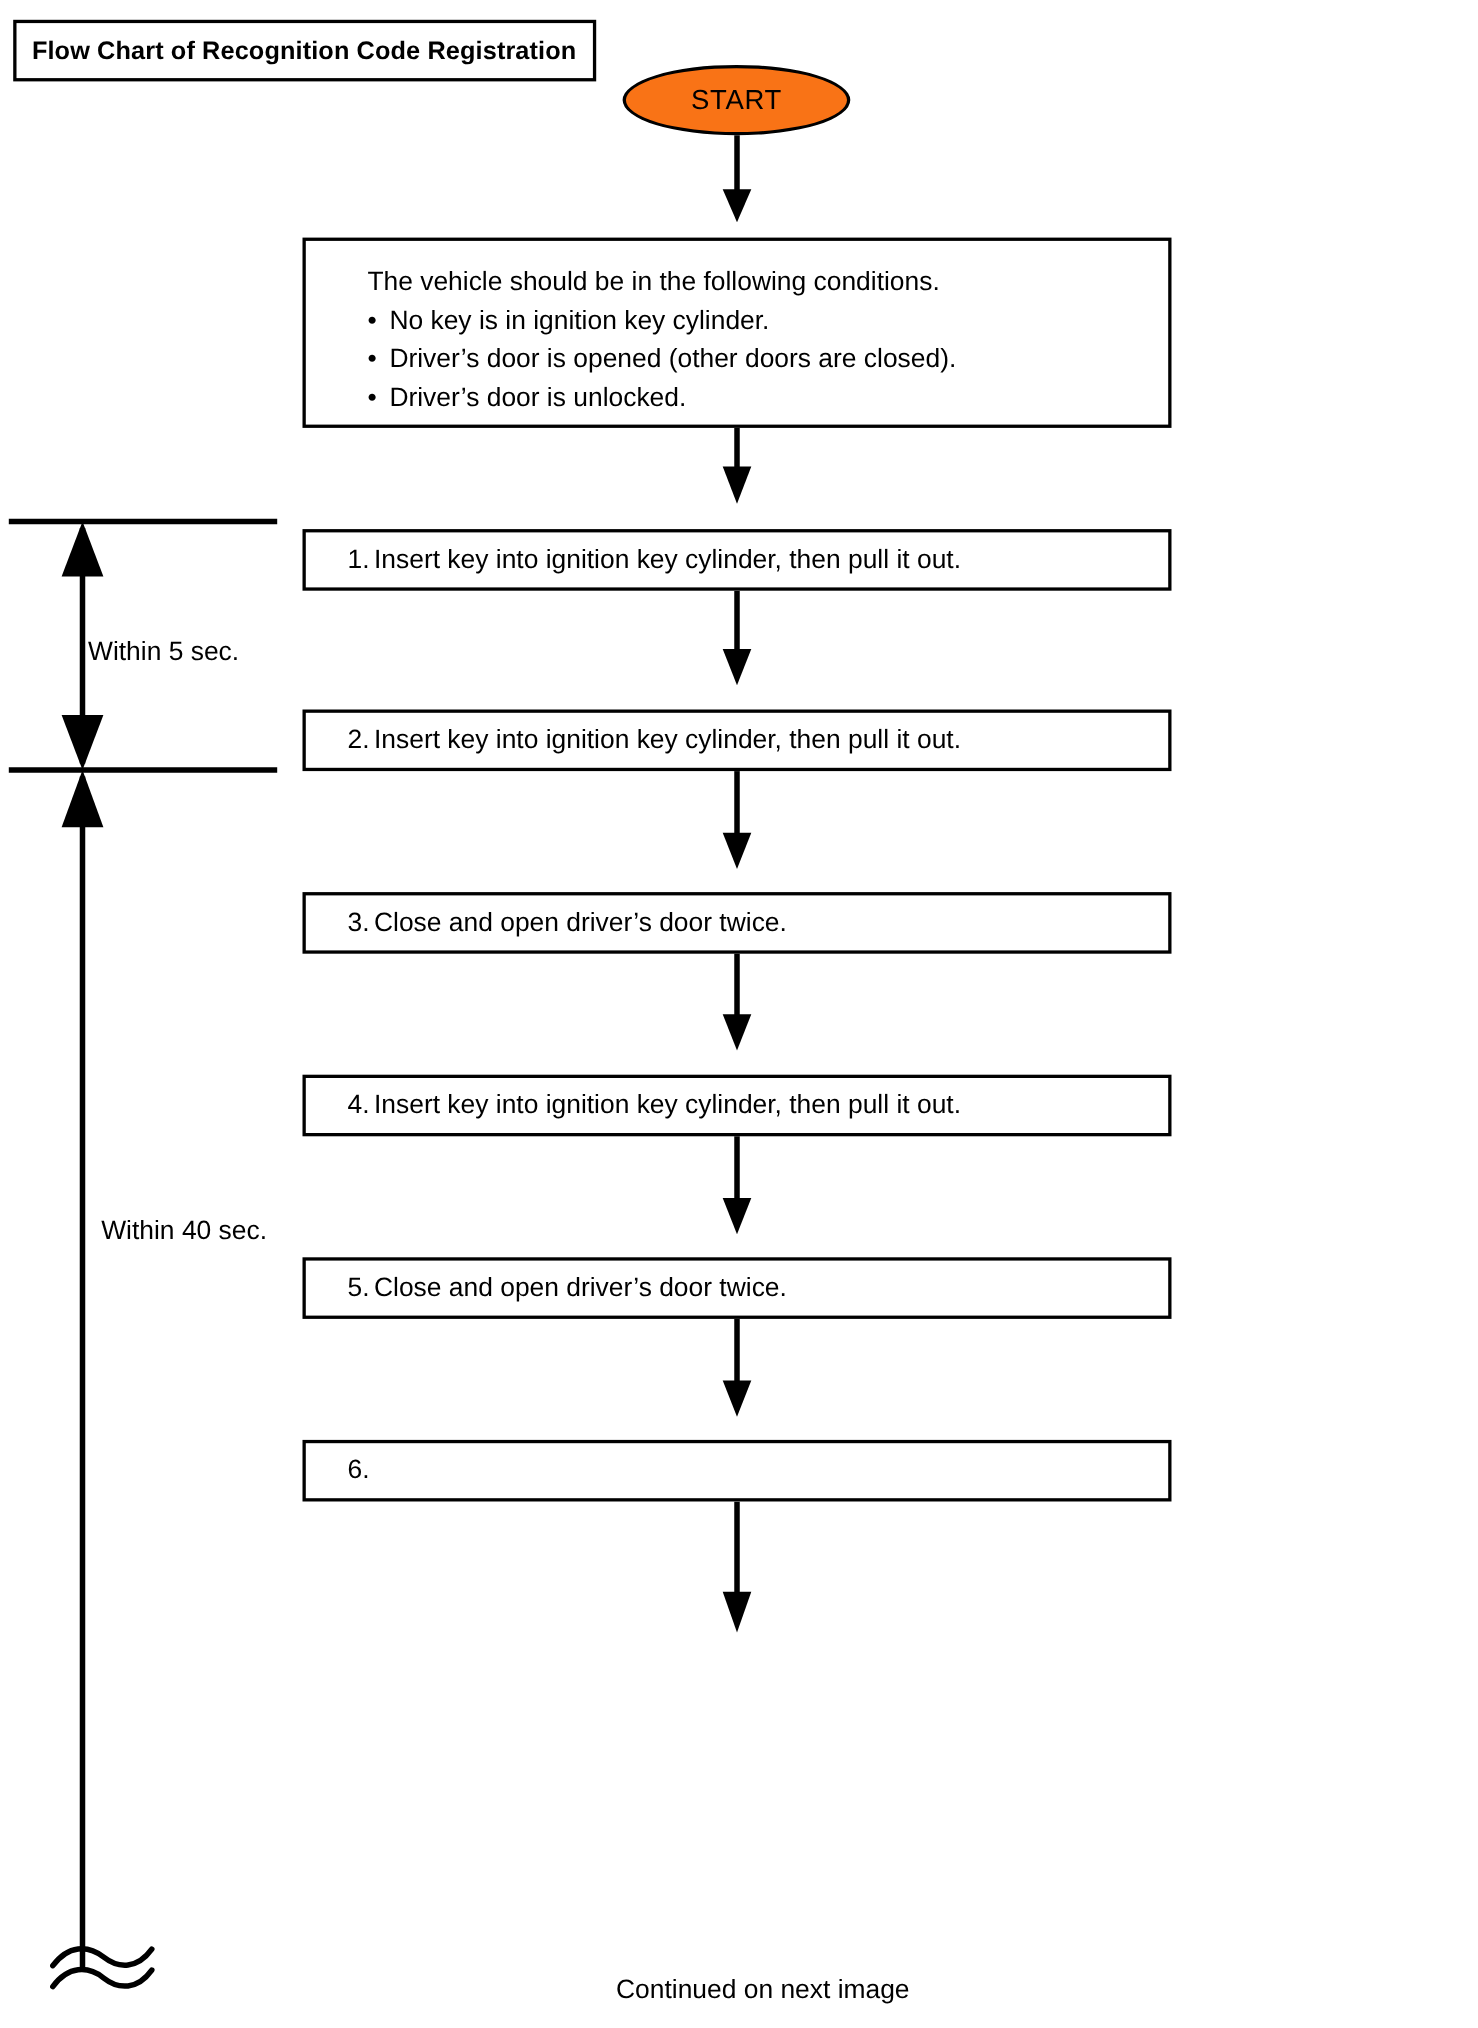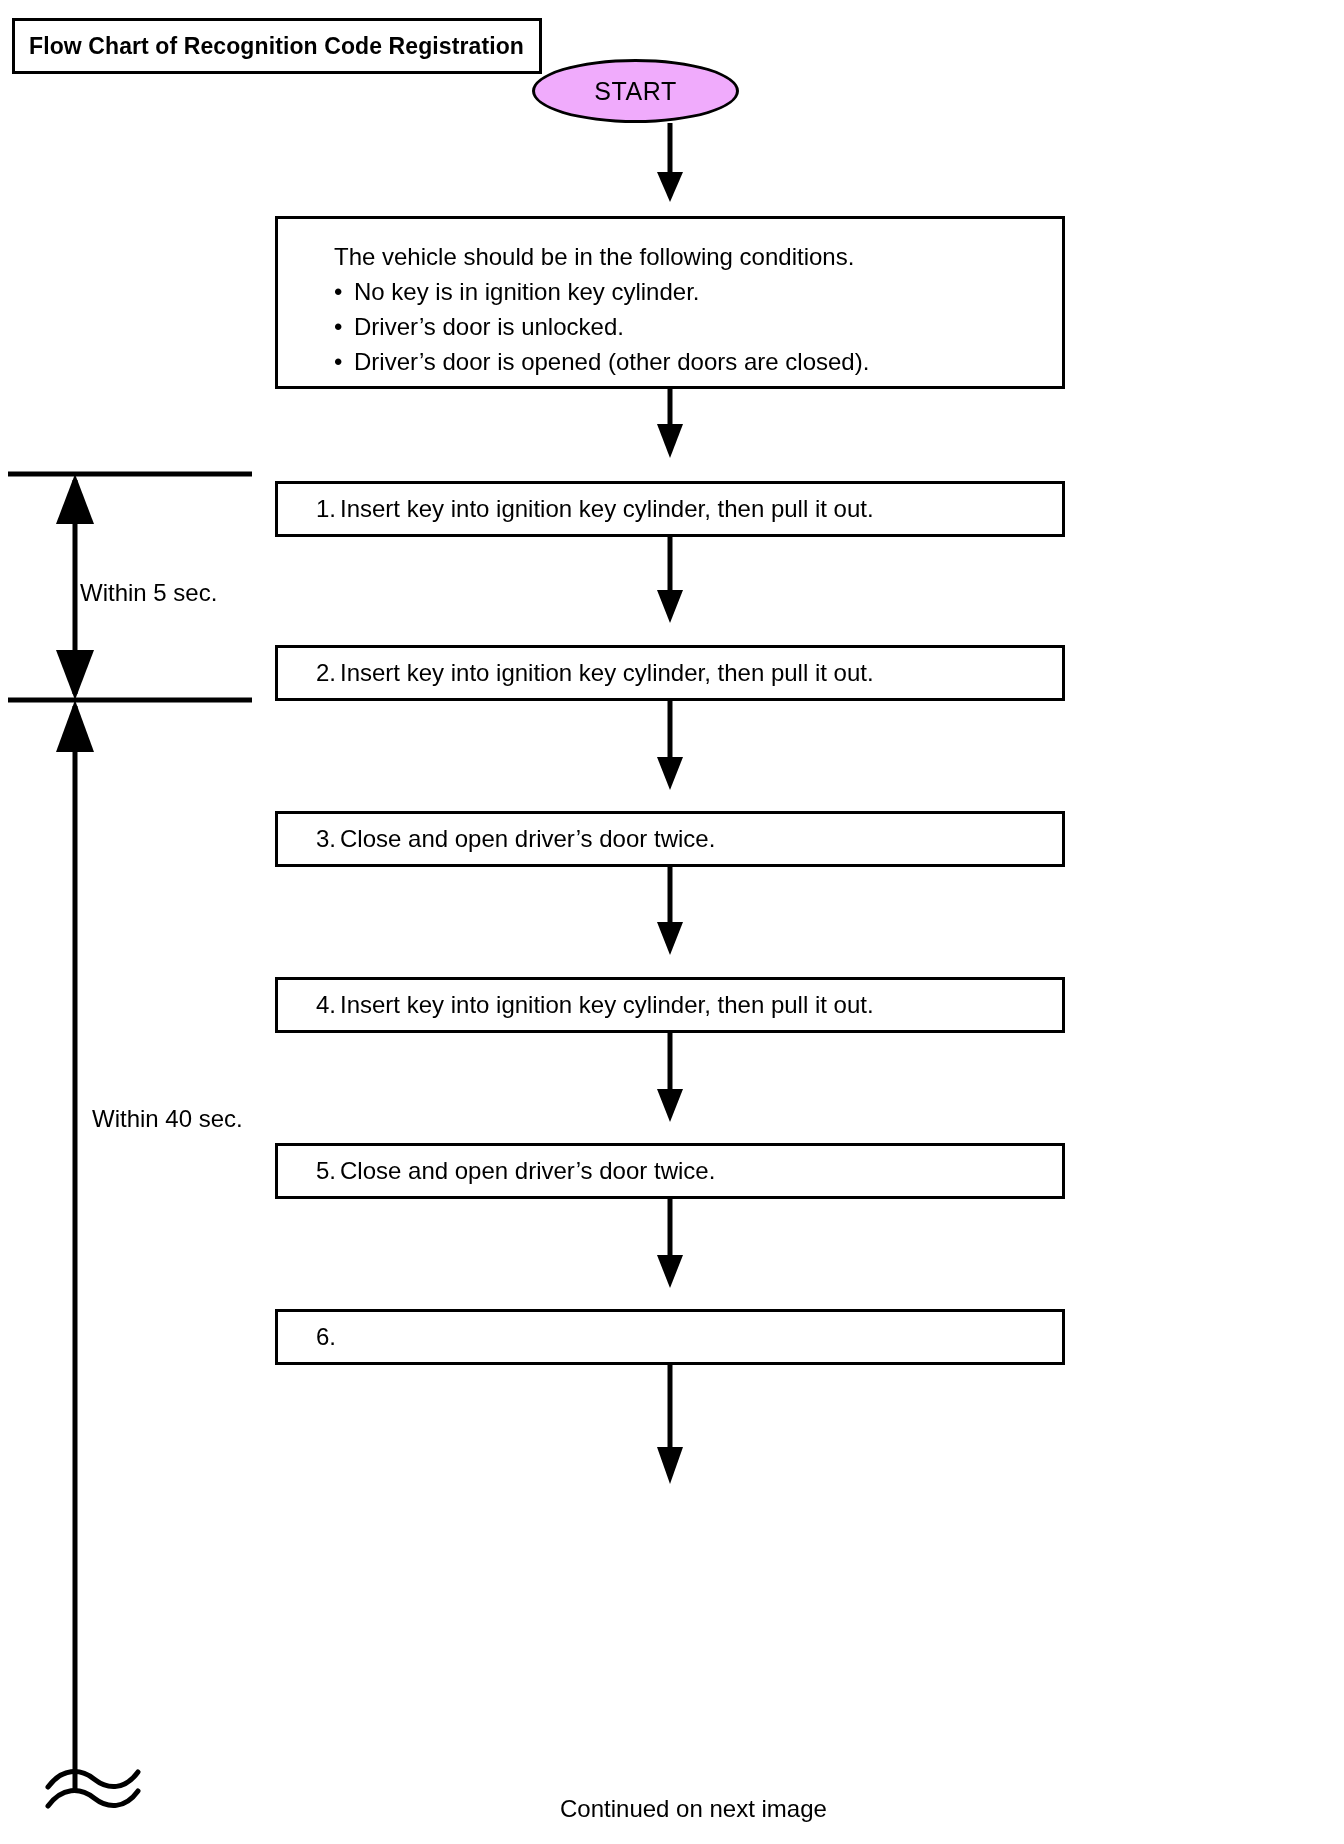--- a/index.html
+++ b/index.html
@@ -44,28 +44,28 @@
   .title-box .title-text {
     font-size: 23px;
     font-weight: bold;
     letter-spacing: 0.1px;
     white-space: nowrap;
   }
 
   
   .start-ellipse {
     position: absolute;
-    left: 532px;
+    left: 566px;
     top: 59px;
     width: 207px;
     height: 64px;
     border: 3px solid #000;
     border-radius: 50%;
     box-sizing: border-box;
-    background: #f0abfc;
+    background: #f97316;
     display: flex;
     align-items: center;
     justify-content: center;
   }
   .start-ellipse span {
     font-size: 25px;
     letter-spacing: 0.6px;
   }
 
   
@@ -206,22 +206,22 @@
     <span class="title-text">Flow Chart of Recognition Code Registration</span>
   </div>
 
   <div class="start-ellipse">
     <span>START</span>
   </div>
 
   <div class="proc-box cond-box">
     <div class="cond-line">The vehicle should be in the following conditions.</div>
     <div class="cond-line bullet">No key is in ignition key cylinder.</div>
+    <div class="cond-line bullet">Driver’s door is opened (other doors are closed).</div>
     <div class="cond-line bullet">Driver’s door is unlocked.</div>
-    <div class="cond-line bullet">Driver’s door is opened (other doors are closed).</div>
   </div>
 
   <div class="proc-box step-box" style="top:481px;">
     <span class="step-num">1.</span>
     <span class="step-text">Insert key into ignition key cylinder, then pull it out.</span>
   </div>
 
   <div class="proc-box step-box" style="top:645px;">
     <span class="step-num">2.</span>
     <span class="step-text">Insert key into ignition key cylinder, then pull it out.</span>

